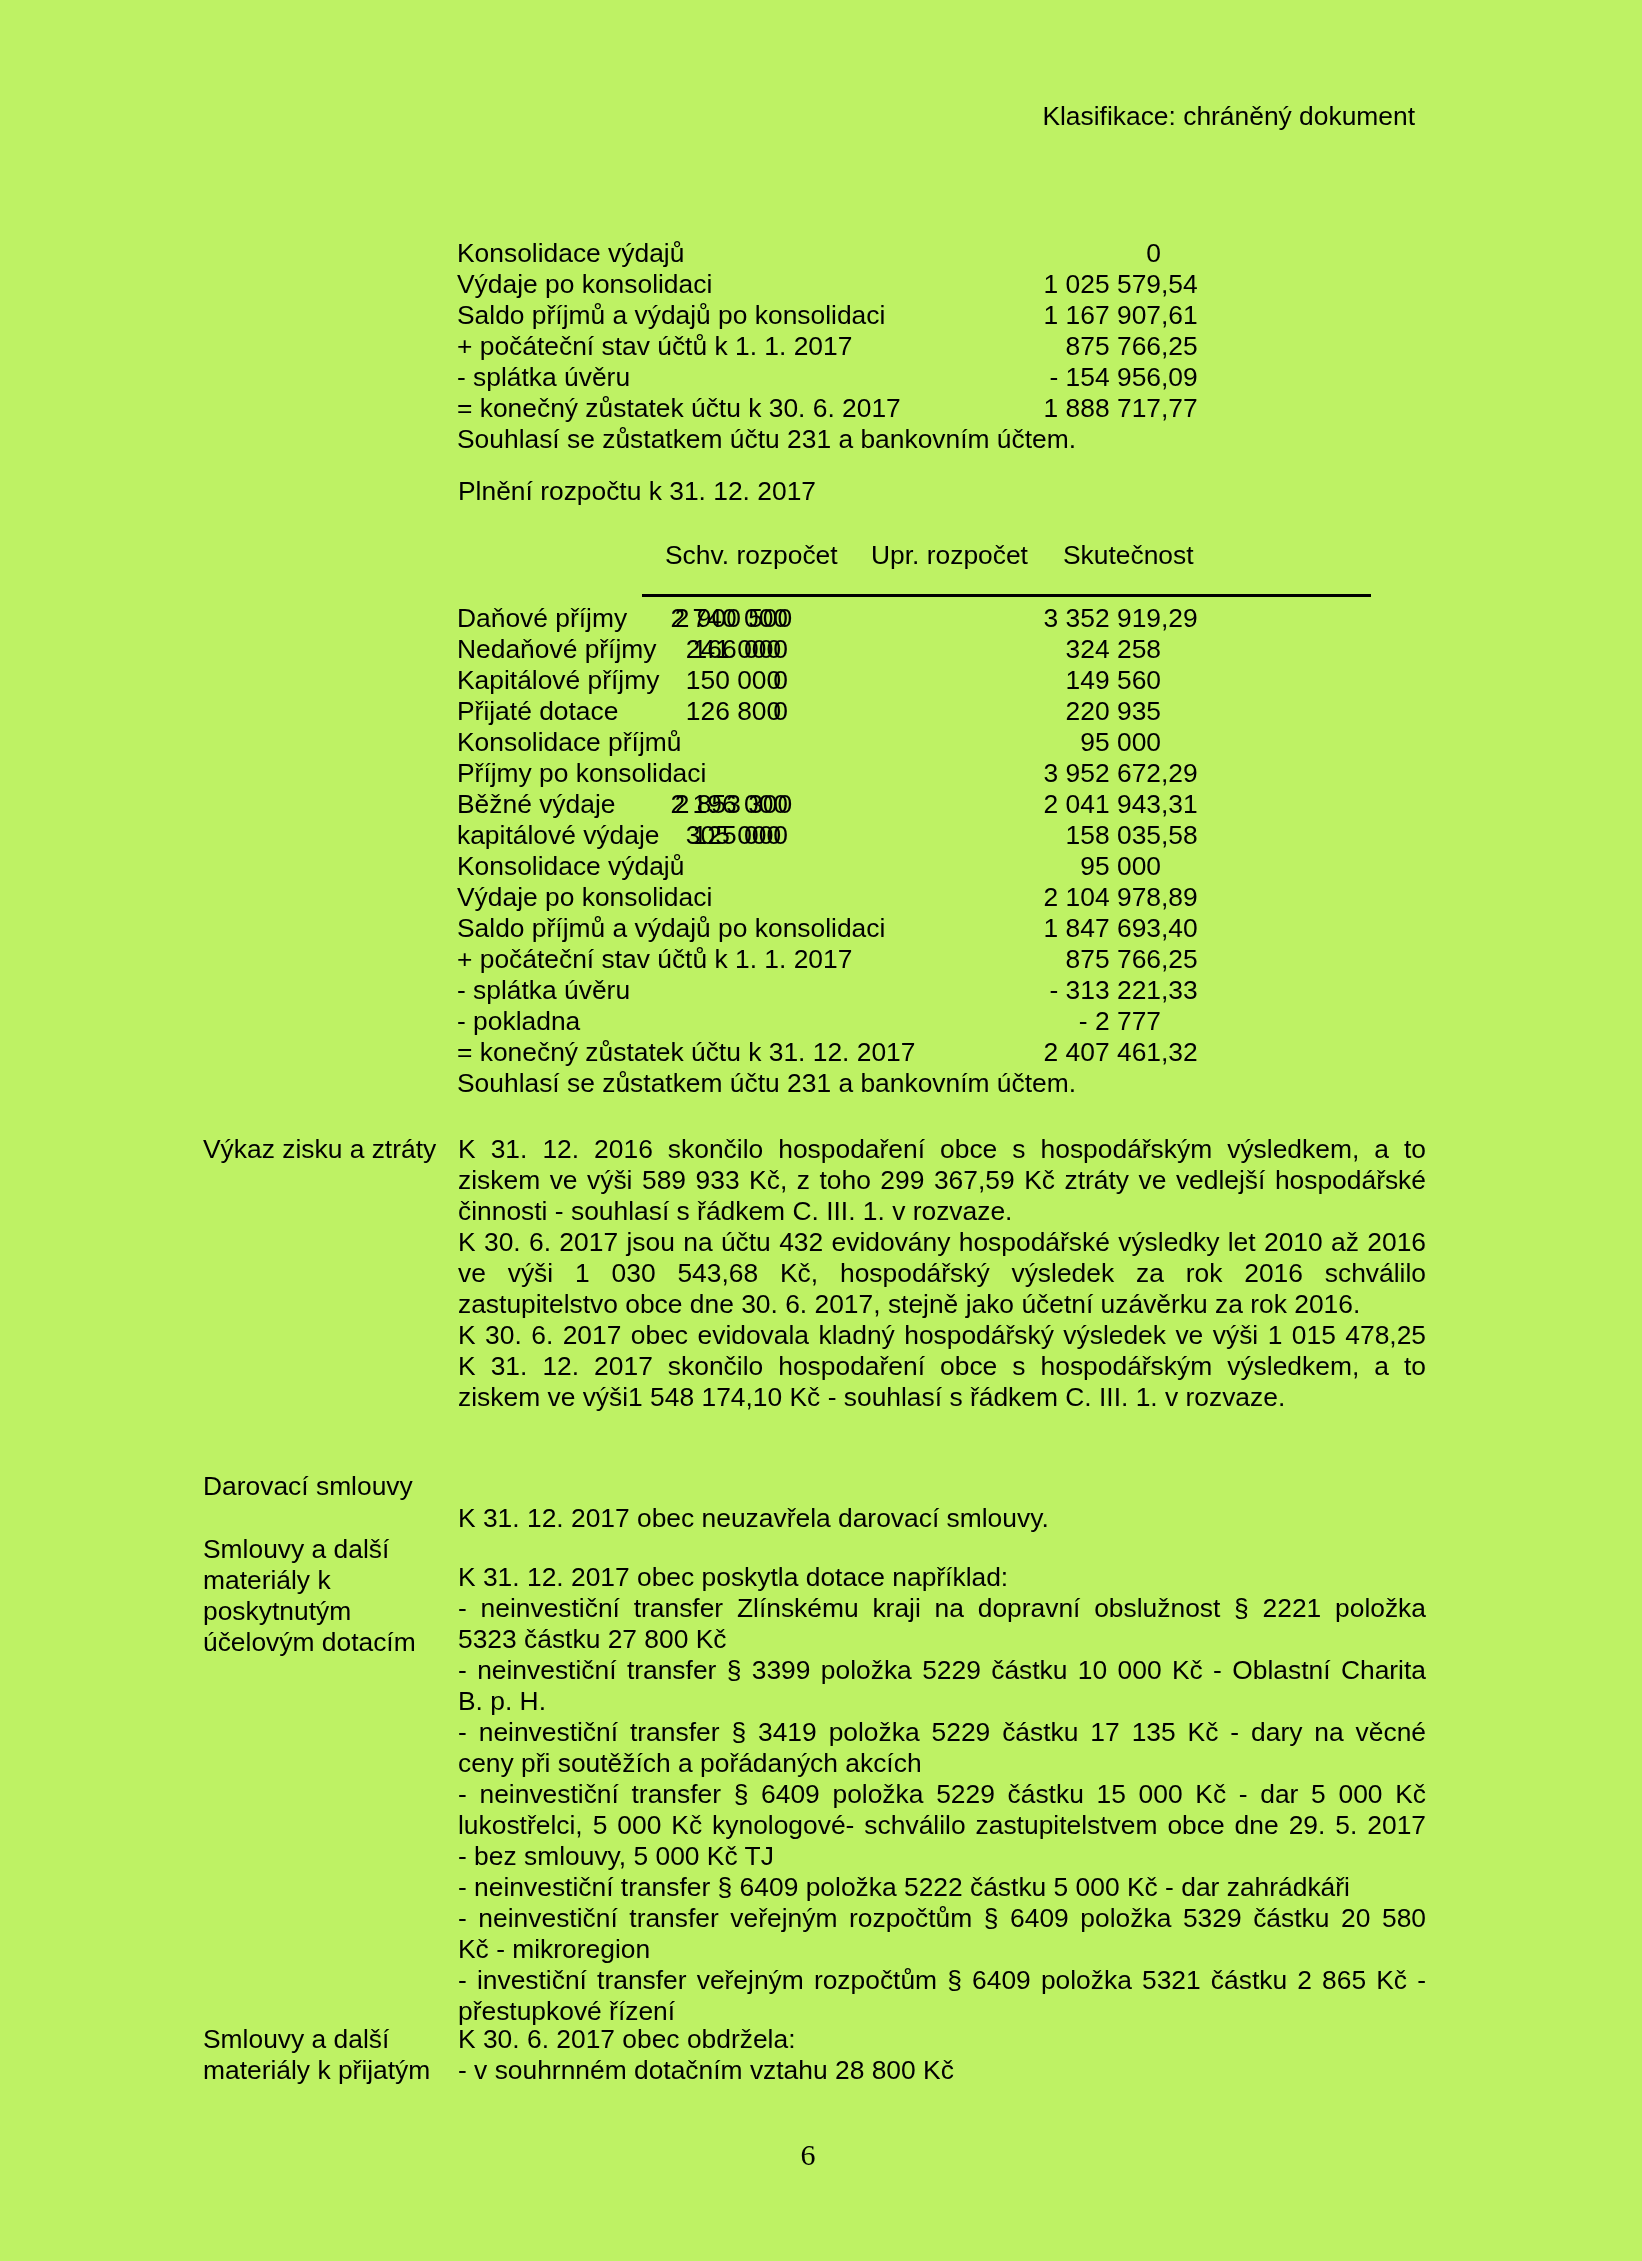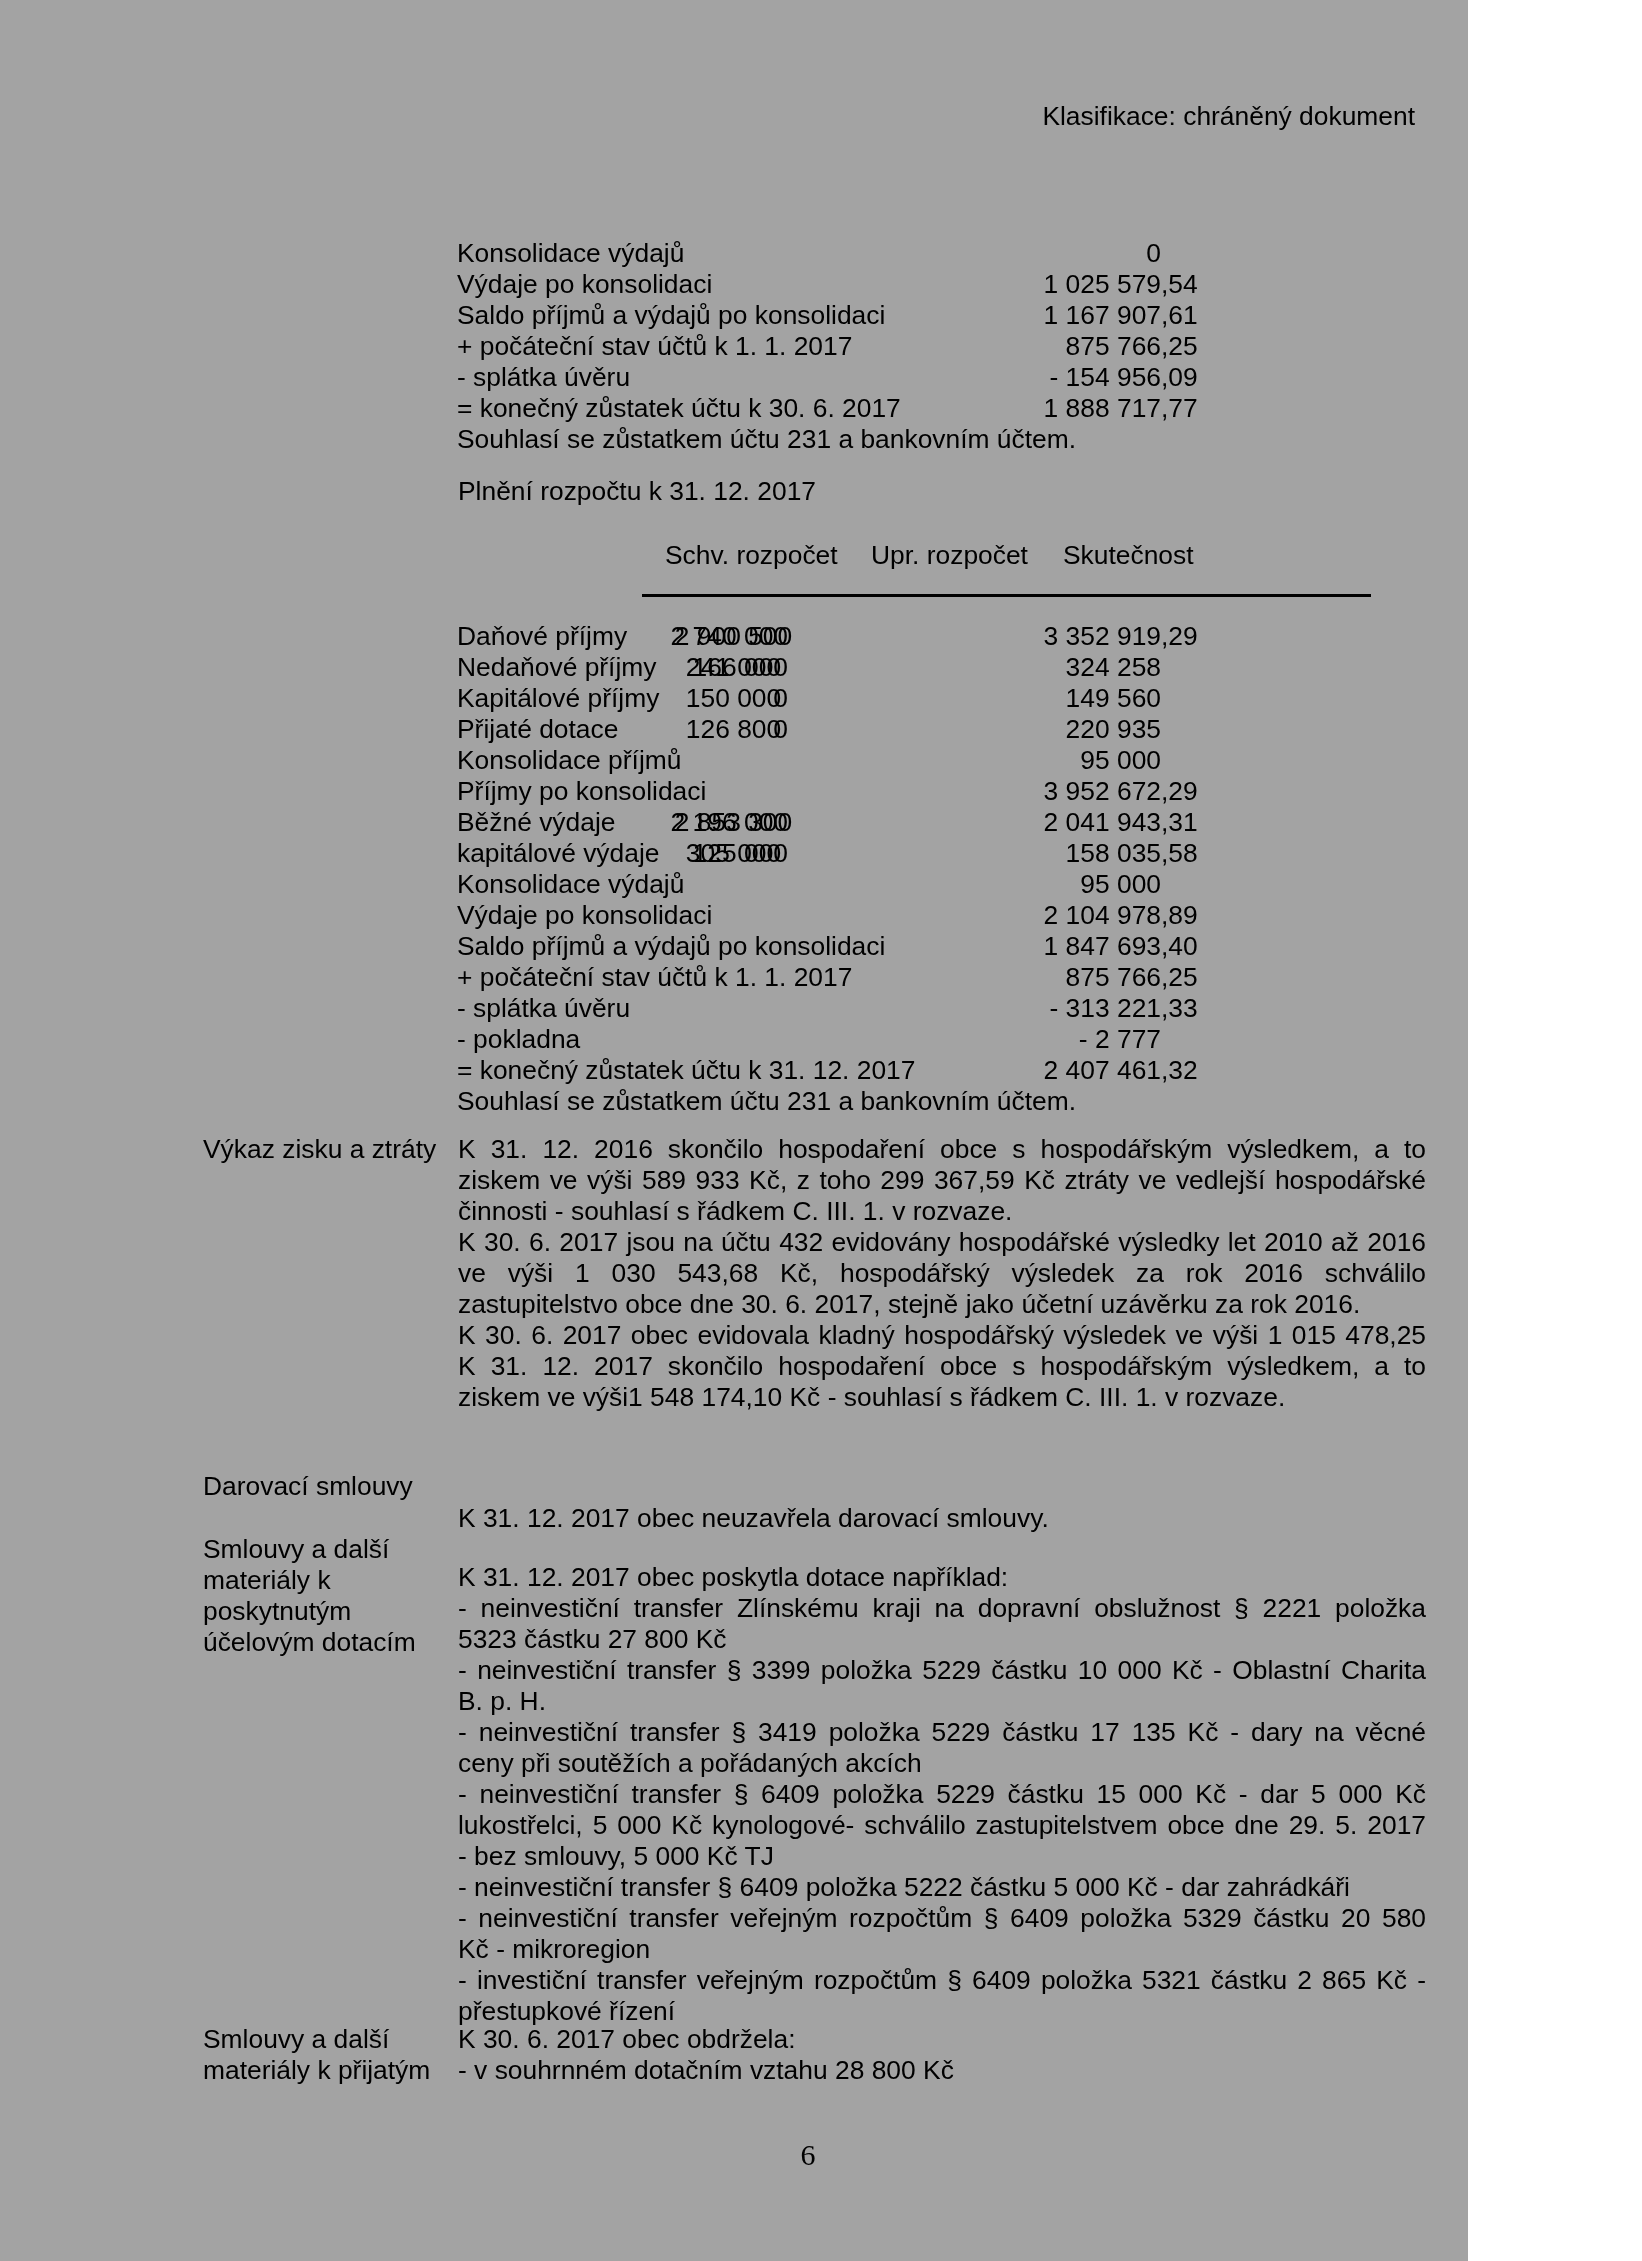--- a/index.html
+++ b/index.html
@@ -1,38 +1,38 @@
 <!DOCTYPE html>
 <html style="font-size:10.3px"><head>
 <meta charset="utf-8">
 <style>
   html,body{margin:0;padding:0;}
   body{
     width:1642px;height:2261px;background:#ffffff;
     font-family:"Liberation Sans", sans-serif;
     font-size:26.4px;line-height:31px;color:#000;
   }
-  .page{position:relative;width:1468px;height:2261px;background:#a3a3a3;overflow:hidden;}
+  .page{position:relative;width:1642px;height:2261px;background:#bef264;overflow:hidden;}
   .abs{position:absolute;}
   .bl{height:31px;white-space:nowrap;}
   .j{text-align:justify;text-align-last:justify;}
   .body{width:968px;}
   .clsf{position:absolute;left:458px;top:101px;width:957px;text-align:right;white-space:nowrap;}
   .trow{position:relative;height:31px;}
   .lbl{position:absolute;left:0;white-space:nowrap;}
   .c1{position:absolute;left:0;width:331px;text-align:right;white-space:nowrap;}
   .c2{position:absolute;left:0;width:553px;text-align:center;white-space:nowrap;}
   .c3{position:absolute;left:0;width:704px;text-align:right;white-space:nowrap;}
   .c3d{position:absolute;left:704px;width:45px;text-align:left;white-space:nowrap;}
   .thead{position:relative;height:31px;}
   .h1{position:absolute;left:208px;white-space:nowrap;}
   .h2{position:absolute;left:414px;white-space:nowrap;}
   .h3{position:absolute;left:600px;white-space:nowrap;margin-left:6px;}
   .rule{margin-top:22.6px;margin-left:185px;width:729px;height:3.2px;background:#000;}
-  .tbody{margin-top:24px;}
+  .tbody{margin-top:6px;}
   .pagenum{position:absolute;left:0;top:2139px;width:1616px;text-align:center;
     font-family:"Liberation Serif", serif;font-size:30px;}
 </style>
 </head>
 <body>
 
 <div class="page">
 
   <div class="clsf">Klasifikace: chráněný dokument</div>
 

